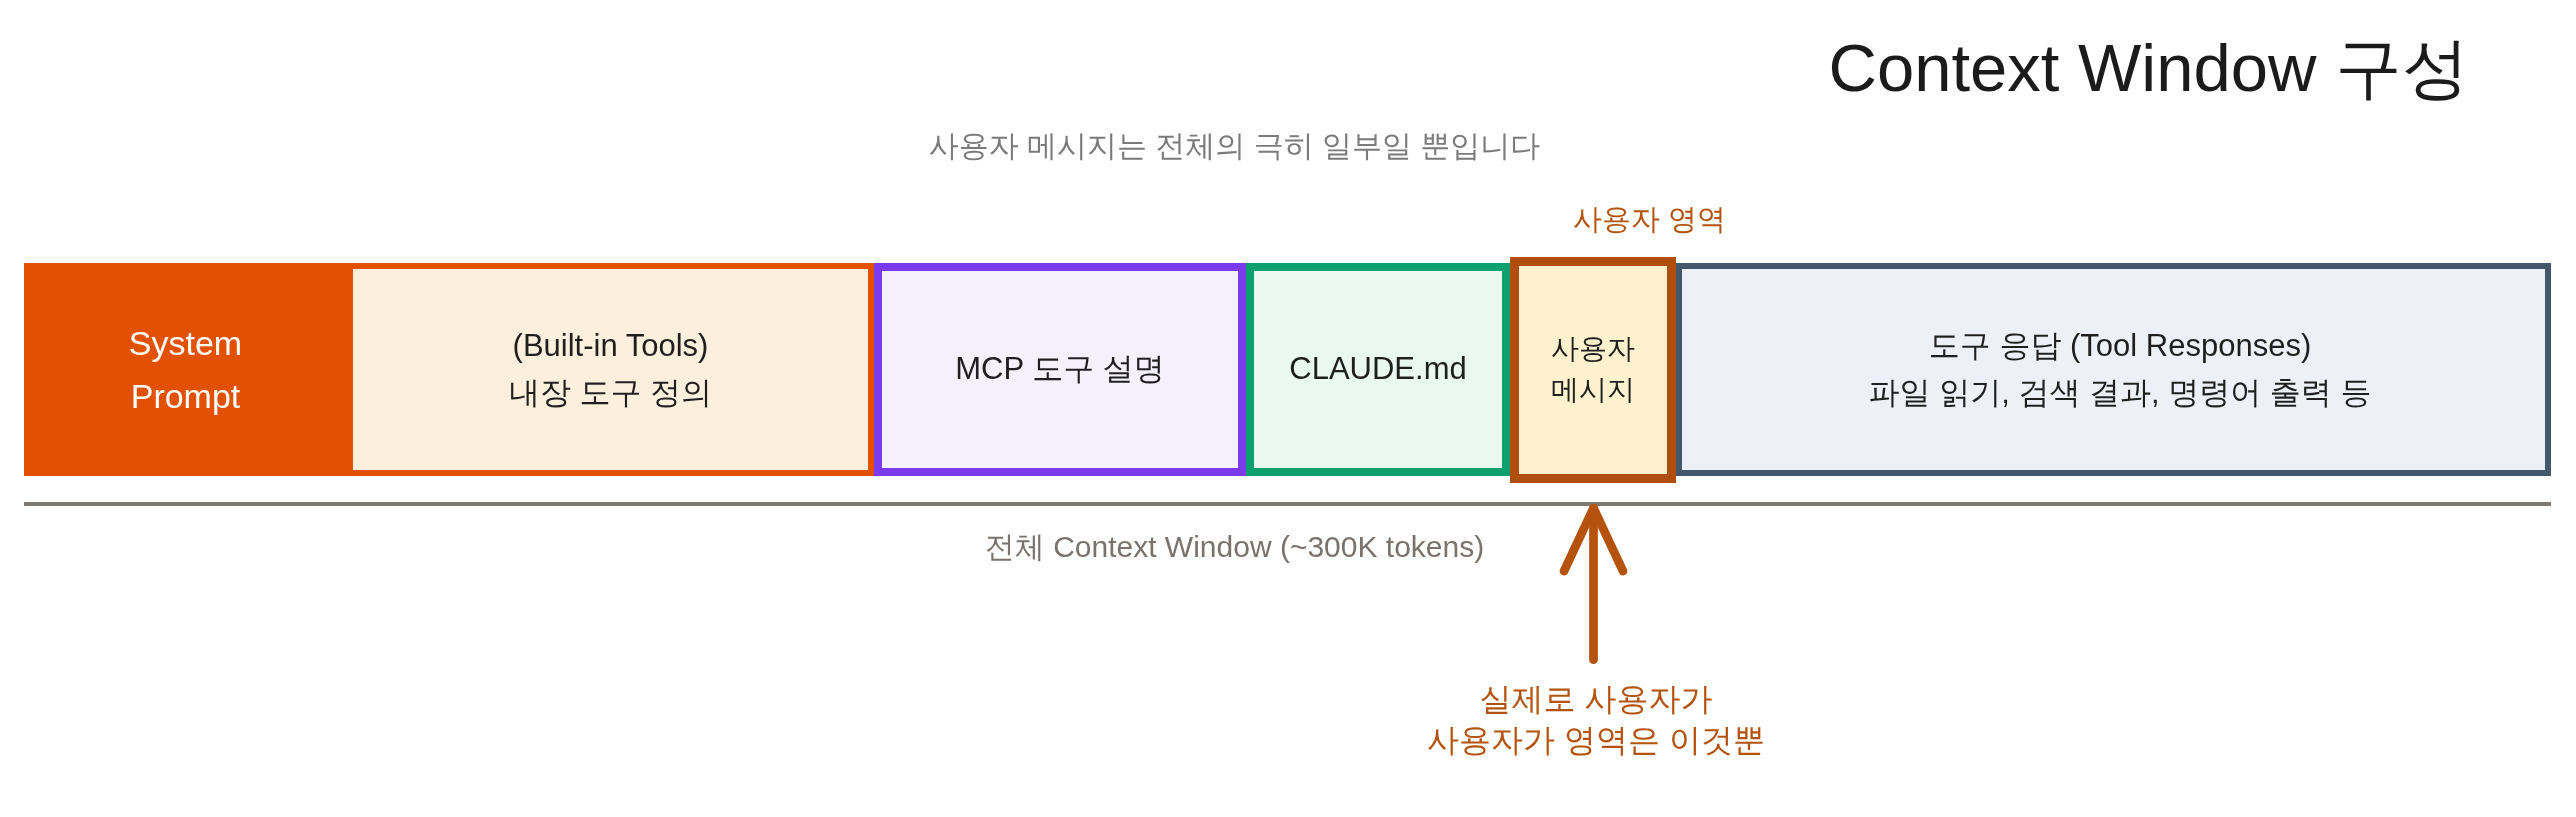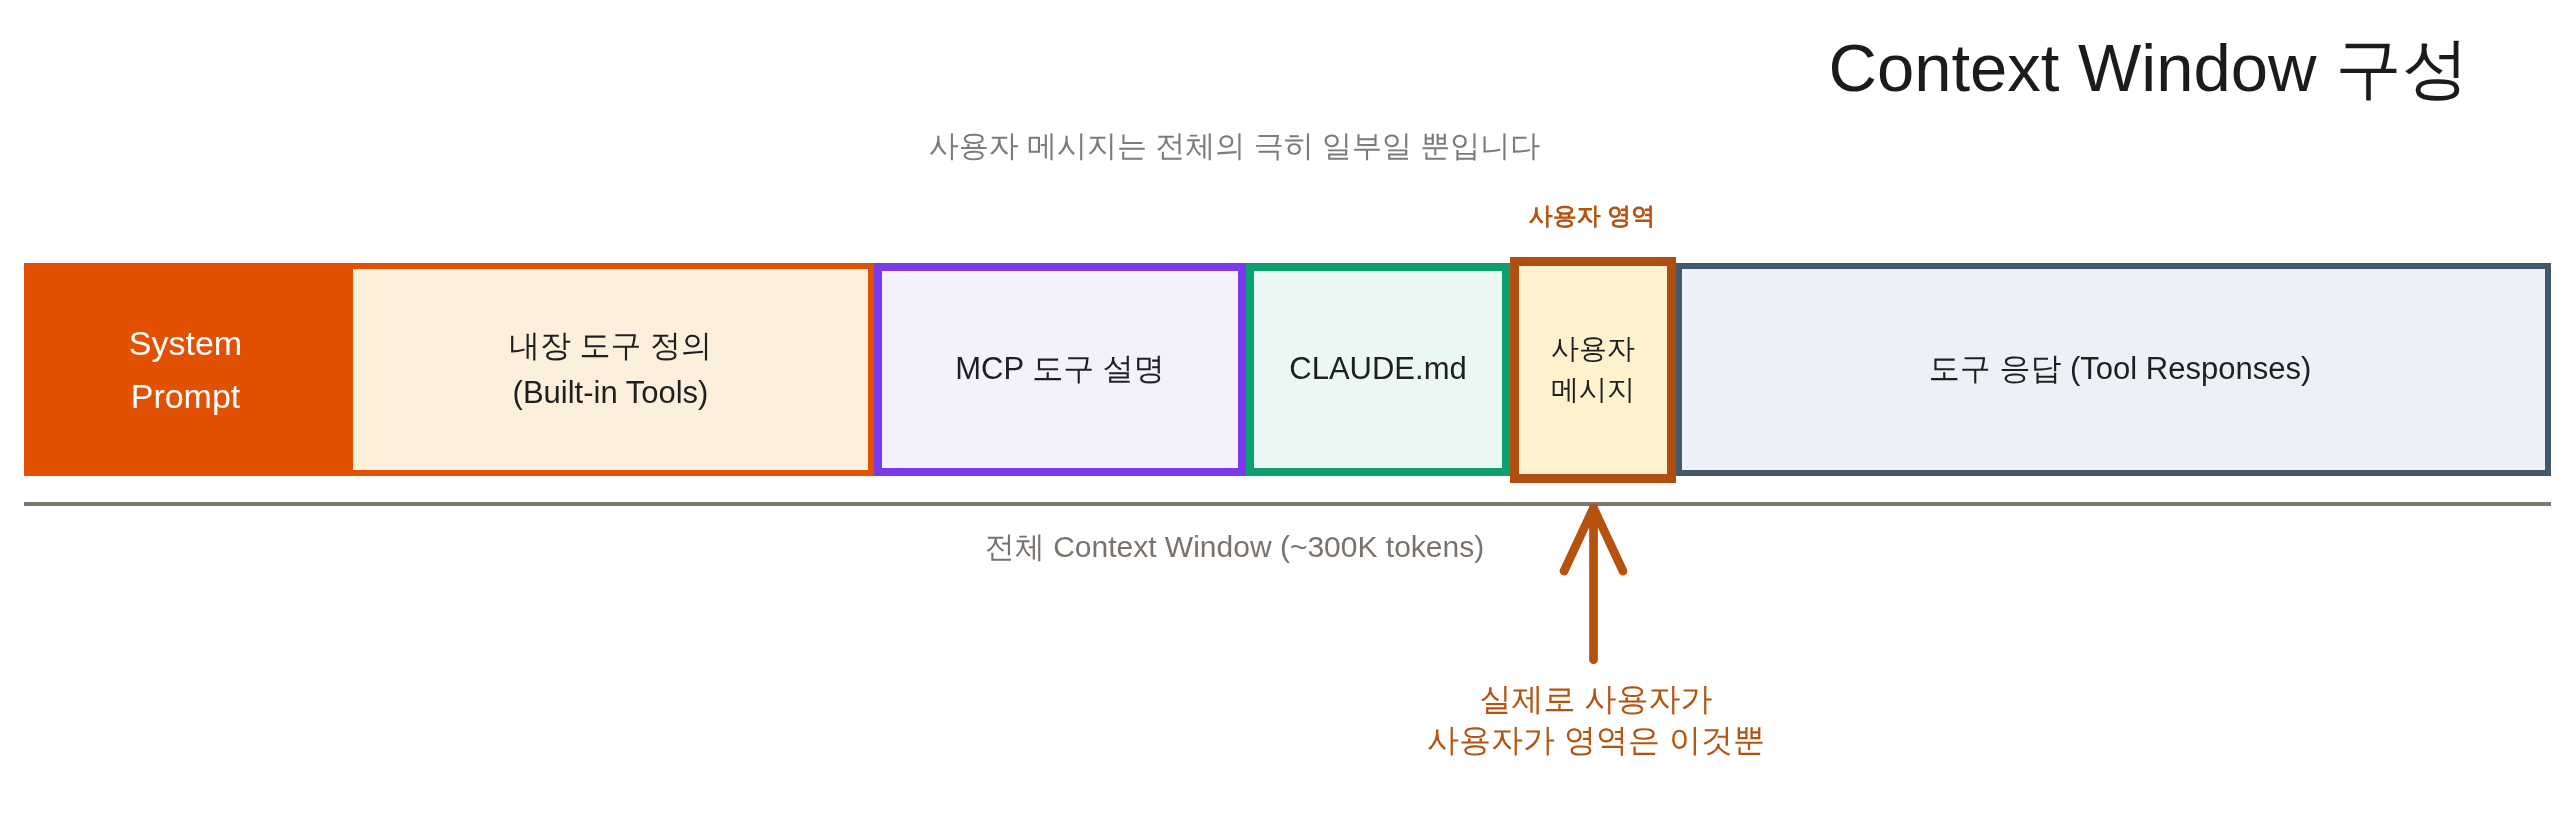--- a/index.html
+++ b/index.html
@@ -20,22 +20,22 @@
   }
   .page-subtitle {
     position: absolute; top: 126px; left: 0; width: 2469px;
     text-align: center;
     font-size: 30px; font-weight: 400;
     color: #7b7b7b;
   }
 
   .user-area-label {
     position: absolute; top: 200px; left: 1458px; width: 268px;
-    text-align: center;
-    font-size: 24px; font-weight: 700;
+    text-align: right;
+    font-size: 29px; font-weight: 400;
   }
 
   .bar {
     position: absolute; left: 24px; top: 263px;
     width: 2527px; height: 213px;
     display: flex; align-items: stretch; justify-content: space-between;
   }
   .seg {
     box-sizing: border-box;
     display: flex; flex-direction: column;
@@ -82,35 +82,36 @@
 <div class="page-subtitle">사용자 메시지는 전체의 극히 일부일 뿐입니다</div>
 
 <div class="user-area-label" style="color: rgb(181, 83, 14);">사용자 영역</div>
 
 <div class="bar">
   <div class="seg seg-system" style="background-color: rgb(226, 81, 2); border-color: rgb(226, 81, 2); color: rgb(255, 255, 255);">
     <span>System</span>
     <span>Prompt</span>
   </div>
   <div class="seg seg-builtin" style="background-color: rgb(252, 240, 221); border-color: rgb(226, 81, 2); color: rgb(31, 31, 31);">
+    <span>(Built-in Tools)</span>
     <span>내장 도구 정의</span>
-    <span>(Built-in Tools)</span>
   </div>
   <div class="seg seg-mcp" style="background-color: rgb(244, 241, 253); border-color: rgb(124, 58, 237); color: rgb(31, 31, 31);">
     <span>MCP 도구 설명</span>
   </div>
   <div class="seg seg-claude" style="background-color: rgb(233, 248, 241); border-color: rgb(14, 159, 110); color: rgb(31, 31, 31);">
     <span>CLAUDE.md</span>
   </div>
   <div class="seg seg-user" style="background-color: rgb(253, 242, 205); border-color: rgb(176, 78, 15); color: rgb(31, 31, 31);">
     <span>사용자</span>
     <span>메시지</span>
   </div>
   <div class="seg seg-tools" style="background-color: rgb(237, 241, 247); border-color: rgb(68, 88, 108); color: rgb(31, 31, 31); padding-left: 13px;">
     <span>도구 응답 (Tool Responses)</span>
+    <span>파일 읽기, 검색 결과, 명령어 출력 등</span>
   </div>
 </div>
 
 <div class="baseline-line" style="background-color: rgb(127, 120, 112);"></div>
 <div class="baseline-caption" style="color: rgb(122, 115, 109);">전체 Context Window (~300K tokens)</div>
 
 <div class="arrow-wrap">
   <svg width="101" height="161" viewBox="0 0 150 240" xmlns="http://www.w3.org/2000/svg">
     <line x1="75" y1="10" x2="75" y2="232" stroke-width="13" stroke-linecap="round" stroke="#b5530e"></line>
     <line x1="75" y1="6" x2="31" y2="100" stroke-width="13" stroke-linecap="round" stroke="#b5530e"></line>

